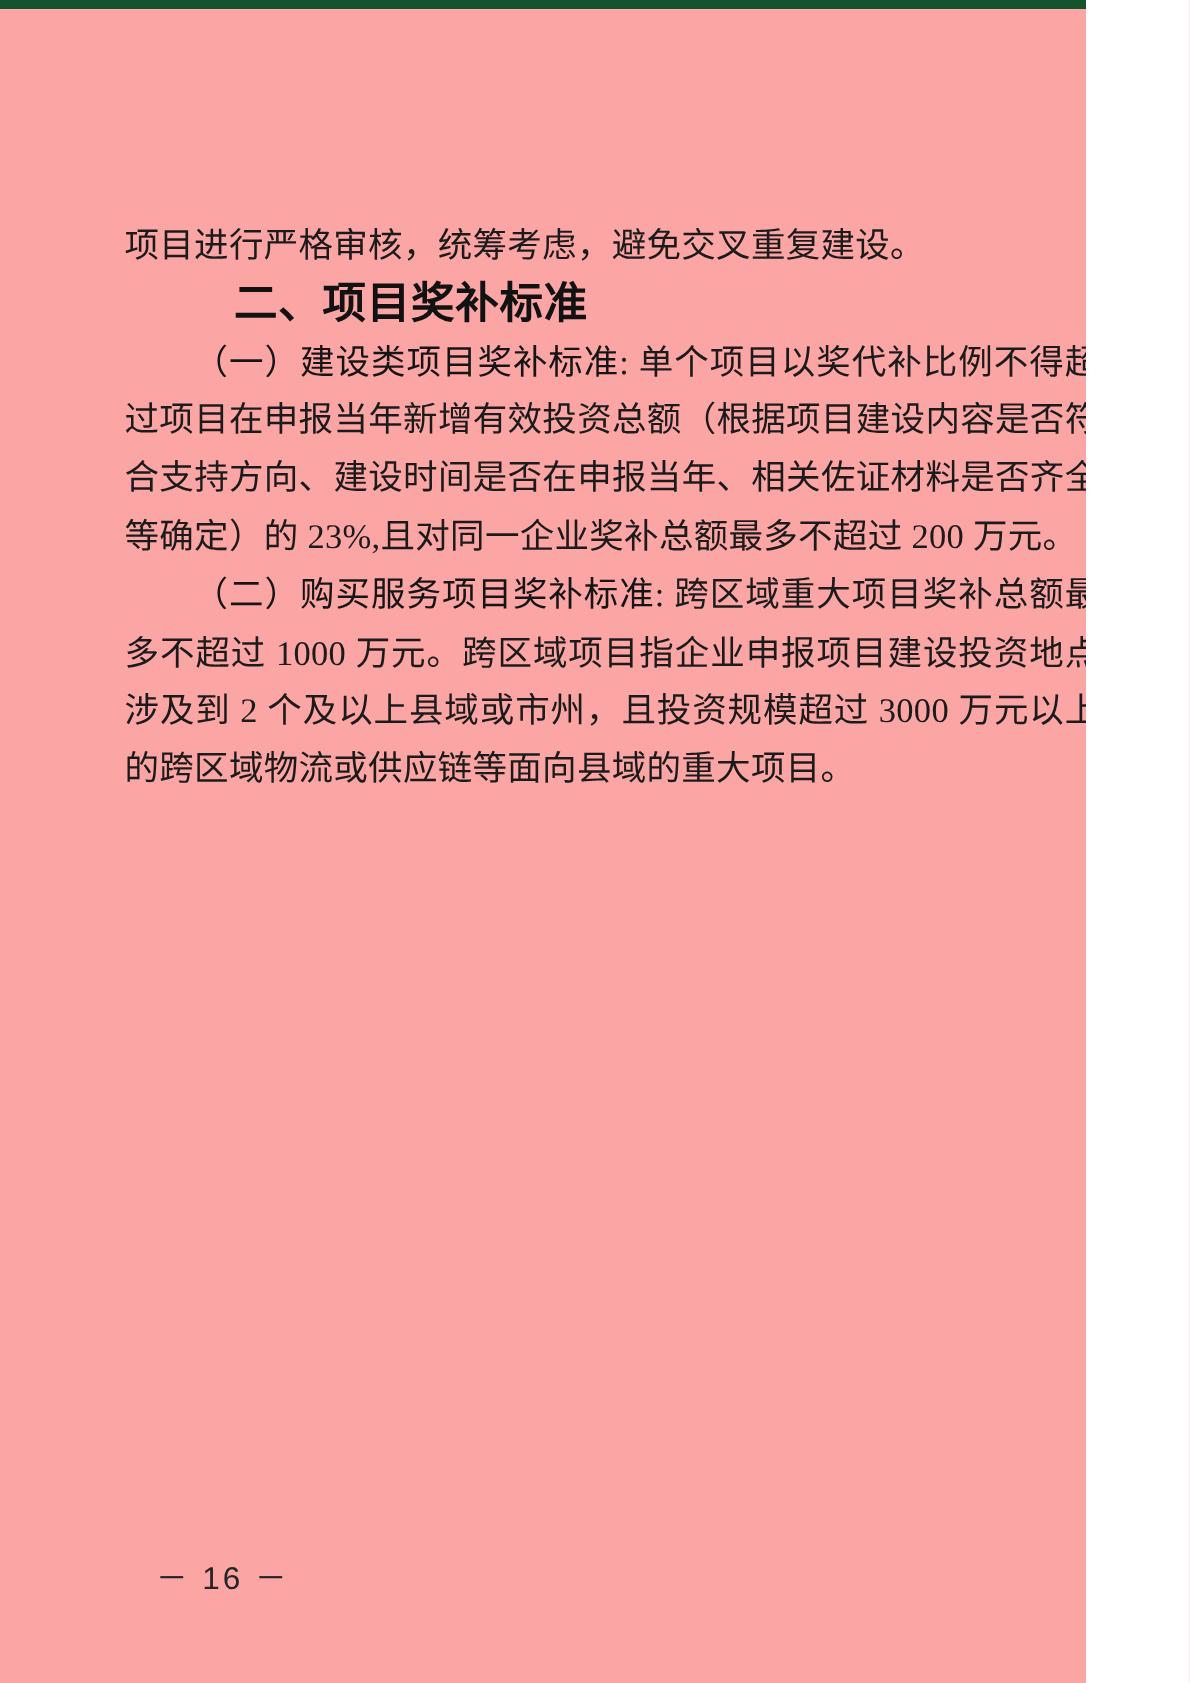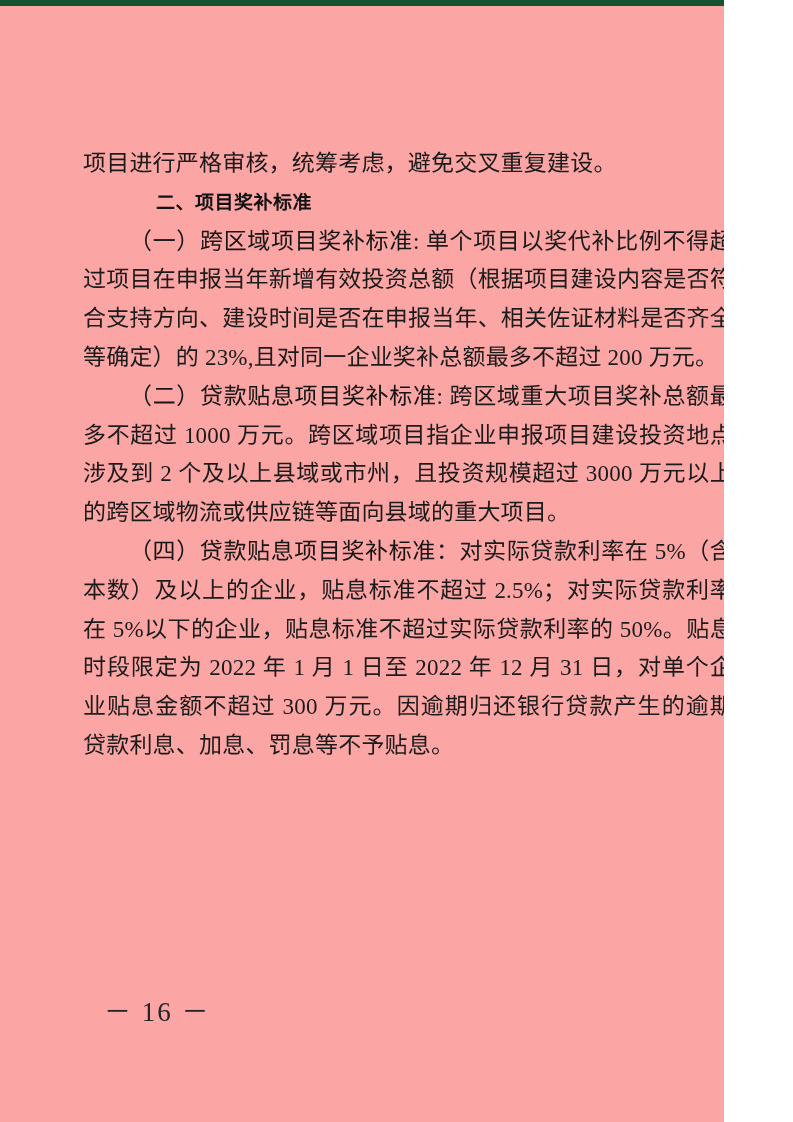--- a/index.html
+++ b/index.html
@@ -30,59 +30,58 @@
   }
   .para {
     margin: 0;
     text-indent: 2em;
   }
   .para.no-indent {
     text-indent: 0;
   }
   .section-heading {
     margin: 0;
-    font-size: 19px;
+    font-size: 29px;
     line-height: 38.8px;
     font-weight: bold;
     font-family: "Liberation Sans", "DejaVu Sans", sans-serif;
     color: #121212;
     text-indent: 73px;
     letter-spacing: 0.5px;
   }
   .lead {
     
     font-weight: 500;
     color: #151515;
   }
   .page-number {
     position: absolute;
     left: 104px;
-    top: 994px;
-    font-size: 27px;
+    top: 1035px;
+    font-size: 21px;
     line-height: 24px;
     color: #262626;
     letter-spacing: 2px;
-    font-family: Liberation Serif, serif;
+    font-family: Liberation Sans, sans-serif;
   }
 </style>
 </head>
 <body>
 
 <div class="page">
 
   <div class="content">
 
     <p class="para no-indent">项目进行严格审核，统筹考虑，避免交叉重复建设。</p>
 
     <h2 class="section-heading">二、项目奖补标准</h2>
 
-    <p class="para"><span class="lead">（一）跨区域项目奖补标准:</span><span> 单个项目以奖代补比例不得超过项目在申报当年新增有效投资总额（根据项目建设内容是否符合支持方向、建设时间是否在申报当年、相关佐证材料是否齐全等确定）的 23%,且对同一企业奖补总额最多不超过 200 万元。</span></p>
+    <p class="para"><span class="lead">（一）建设类项目奖补标准:</span><span> 单个项目以奖代补比例不得超过项目在申报当年新增有效投资总额（根据项目建设内容是否符合支持方向、建设时间是否在申报当年、相关佐证材料是否齐全等确定）的 23%,且对同一企业奖补总额最多不超过 200 万元。</span></p>
 
-    <p class="para"><span class="lead">（二）贷款贴息项目奖补标准:</span><span> 跨区域重大项目奖补总额最多不超过 1000 万元。跨区域项目指企业申报项目建设投资地点涉及到 2 个及以上县域或市州，且投资规模超过 3000 万元以上的跨区域物流或供应链等面向县域的重大项目。</span></p>
+    <p class="para"><span class="lead">（二）购买服务项目奖补标准:</span><span> 跨区域重大项目奖补总额最多不超过 1000 万元。跨区域项目指企业申报项目建设投资地点涉及到 2 个及以上县域或市州，且投资规模超过 3000 万元以上的跨区域物流或供应链等面向县域的重大项目。</span></p>
 
 
-    <p class="para"><span class="lead">（四）贷款贴息项目奖补标准：</span><span>对实际贷款利率在 5%（含本数）及以上的企业，贴息标准不超过 2.5%；对实际贷款利率在 5%以下的企业，贴息标准不超过实际贷款利率的 50%。贴息时段限定为 2022 年 1 月 1 日至 2022 年 12 月 31 日，对单个企业贴息金额不超过 300 万元。因逾期归还银行贷款产生的逾期贷款利息、加息、罚息等不予贴息。</span></p>
 
   </div>
 
   <div class="page-number">－ 16 －</div>
 
 </div>
 
 </body></html>

